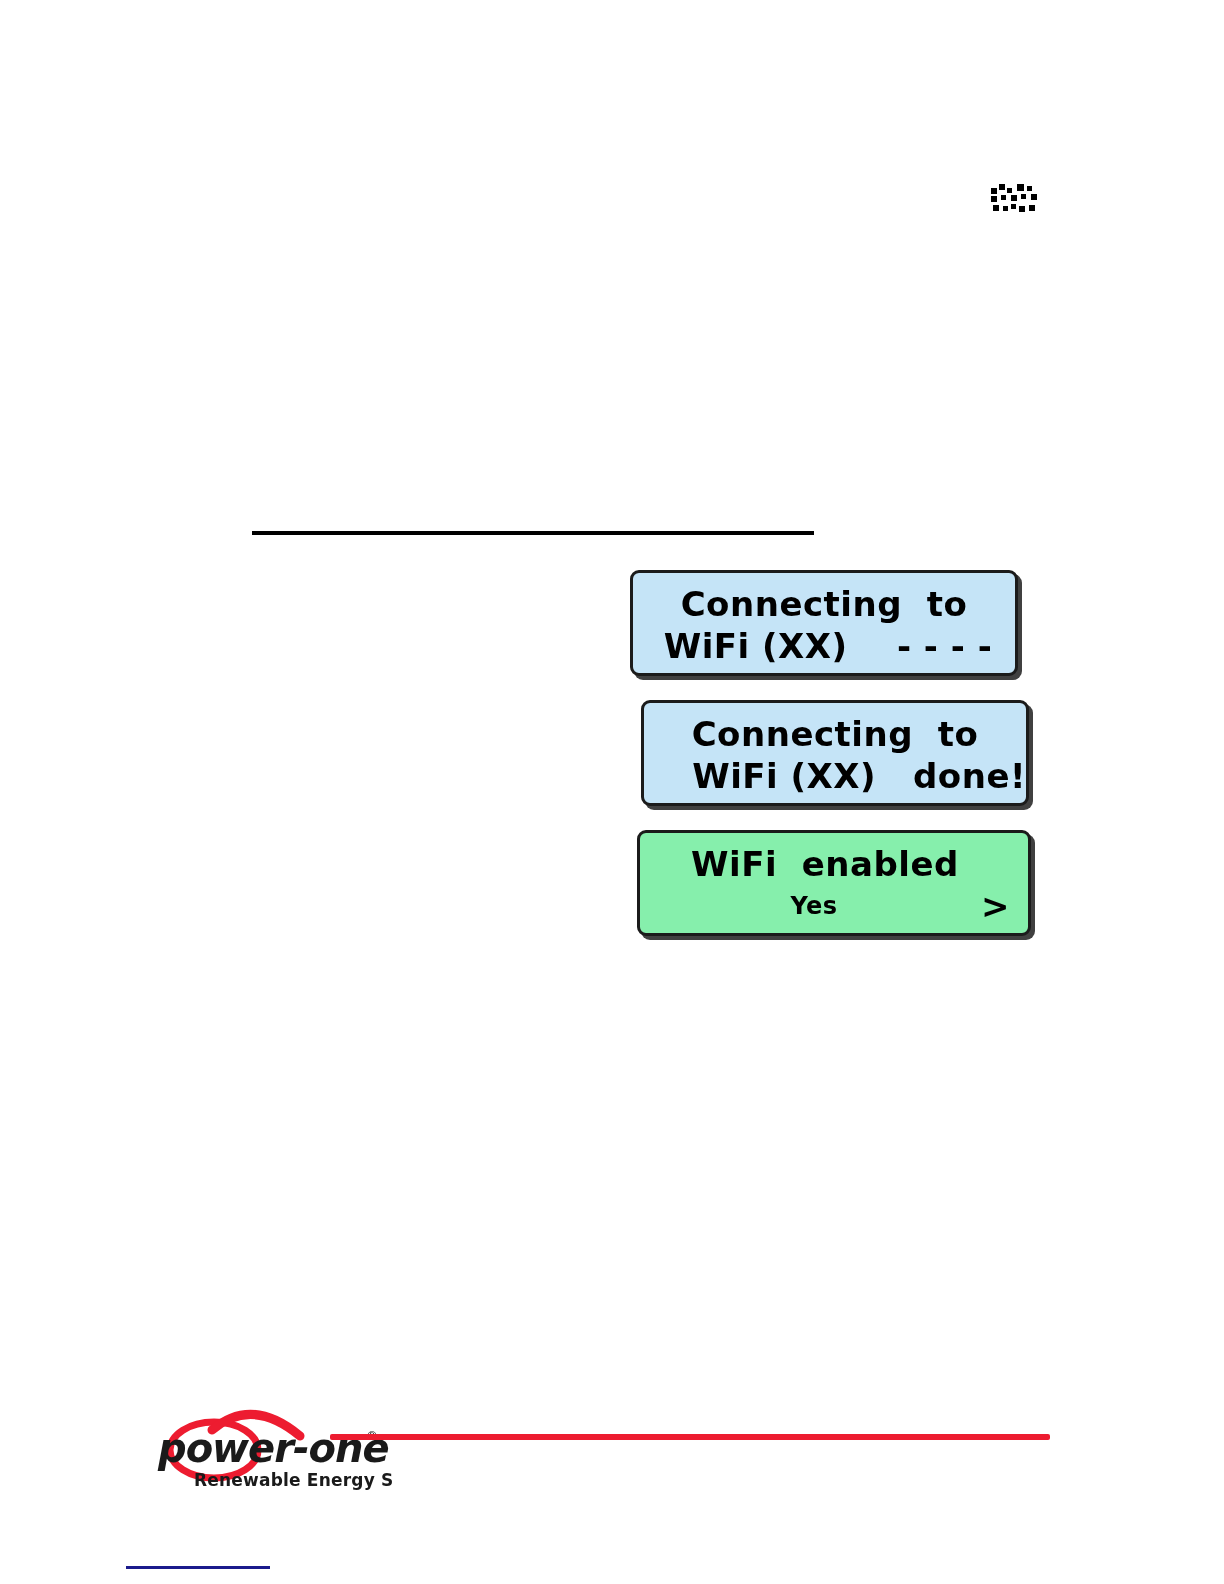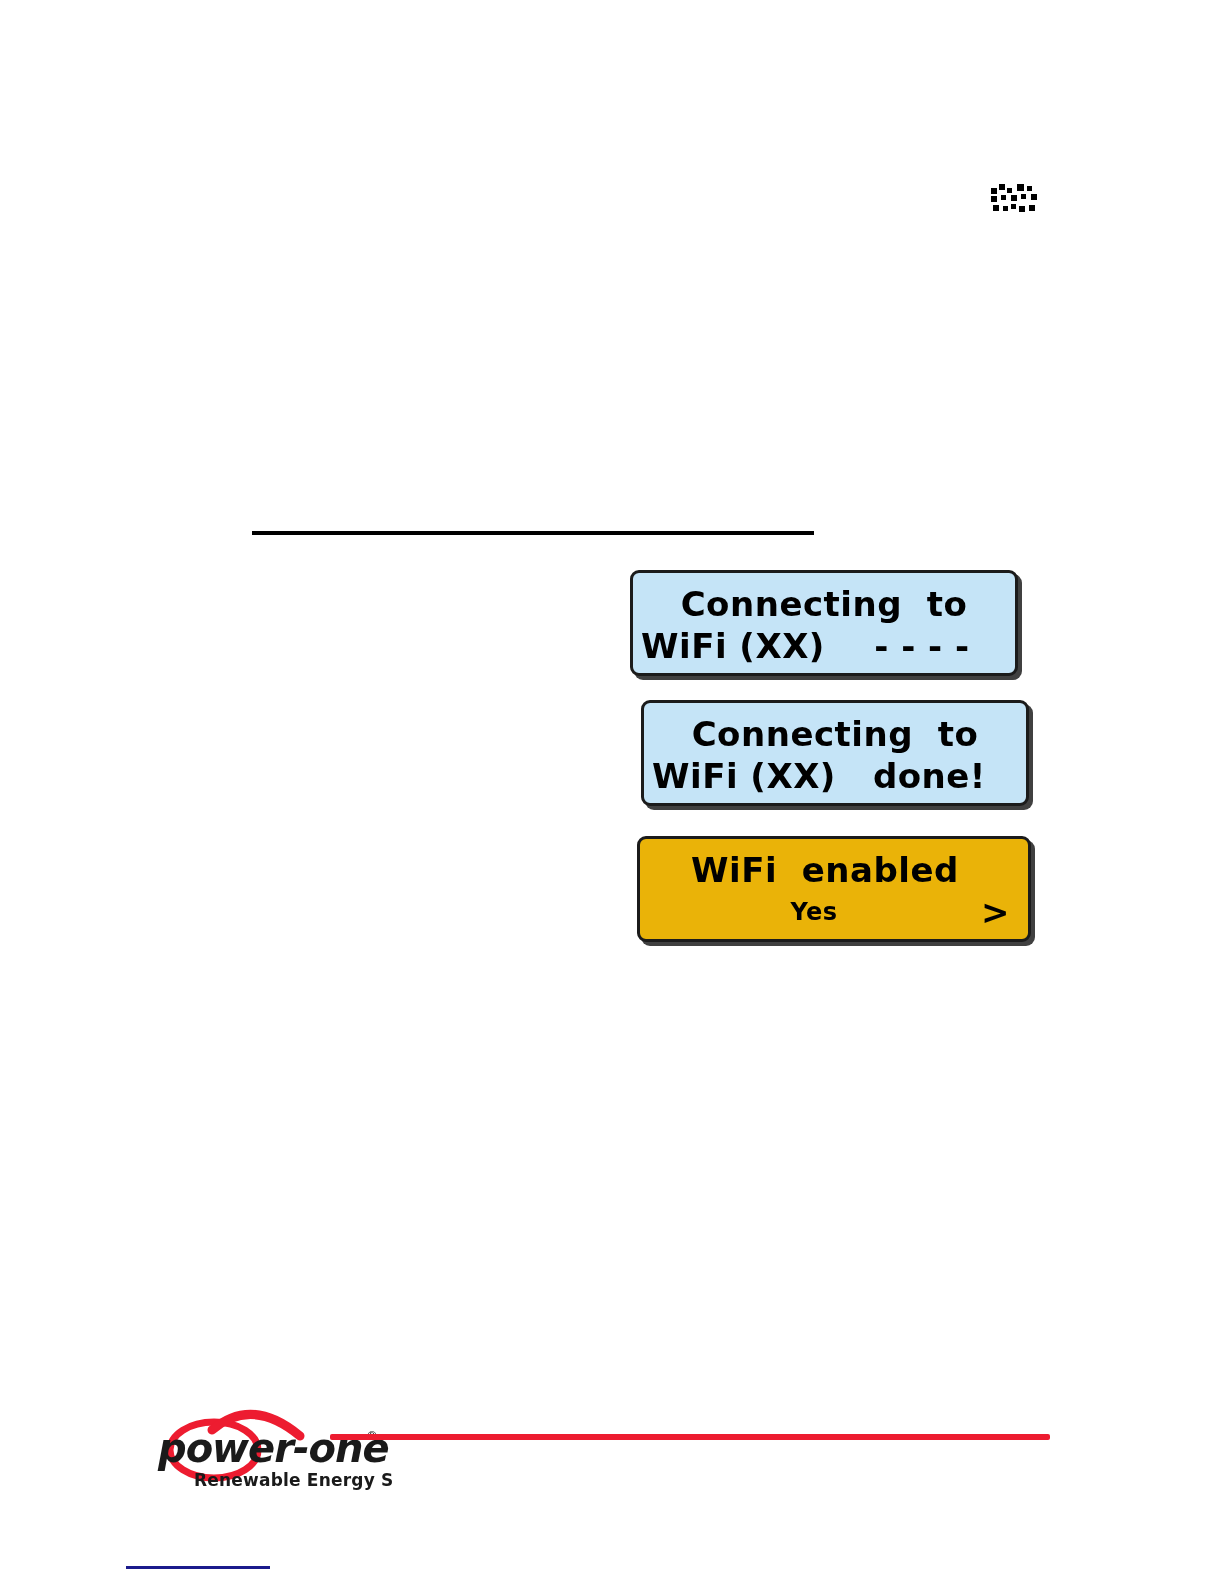--- a/index.html
+++ b/index.html
@@ -69,33 +69,33 @@
 
   
   #lcd-connecting-progress {
     left: 630px;
     top: 570px;
     width: 388px;
     height: 106px;
   }
   #lcd-connecting-progress .l2 {
     padding-left: 8px;
-    text-align: left;
+    text-align: center;
   }
 
   
   #lcd-connecting-done {
     left: 641px;
     top: 700px;
     width: 388px;
     height: 106px;
   }
   #lcd-connecting-done .l2 {
     padding-left: 8px;
-    text-align: left;
+    text-align: right;
   }
 
   
   #lcd-wifi-enabled {
     left: 637px;
     top: 830px;
     width: 394px;
     height: 106px;
   }
   #lcd-wifi-enabled .l1 { text-align: center; padding-right: 18px; }
@@ -178,21 +178,21 @@
 <div class="lcd" id="lcd-connecting-progress" style="background: rgb(197, 228, 247); border-color: rgb(27, 27, 27); color: rgb(0, 0, 0);">
   <div class="line l1 c">Connecting  to</div>
   <div class="line l2">WiFi (XX)    - - - -</div>
 </div>
 
 <div class="lcd" id="lcd-connecting-done" style="background: rgb(197, 228, 247); border-color: rgb(27, 27, 27); color: rgb(0, 0, 0);">
   <div class="line l1 c">Connecting  to</div>
   <div class="line l2">WiFi (XX)   done!</div>
 </div>
 
-<div class="lcd" id="lcd-wifi-enabled" style="background: #eab308; border-color: rgb(27, 27, 27); color: rgb(0, 0, 0); margin-top: 6px;">
+<div class="lcd" id="lcd-wifi-enabled" style="background: #86efac; border-color: rgb(27, 27, 27); color: rgb(0, 0, 0);">
   <div class="line l1">WiFi  enabled</div>
   <div class="row2">
     <div class="val">Yes</div>
     <div class="arrow">&gt;</div>
   </div>
 </div>
 
 <div id="footer-logo">
   <svg width="240" height="92" viewBox="0 0 240 92">
 

